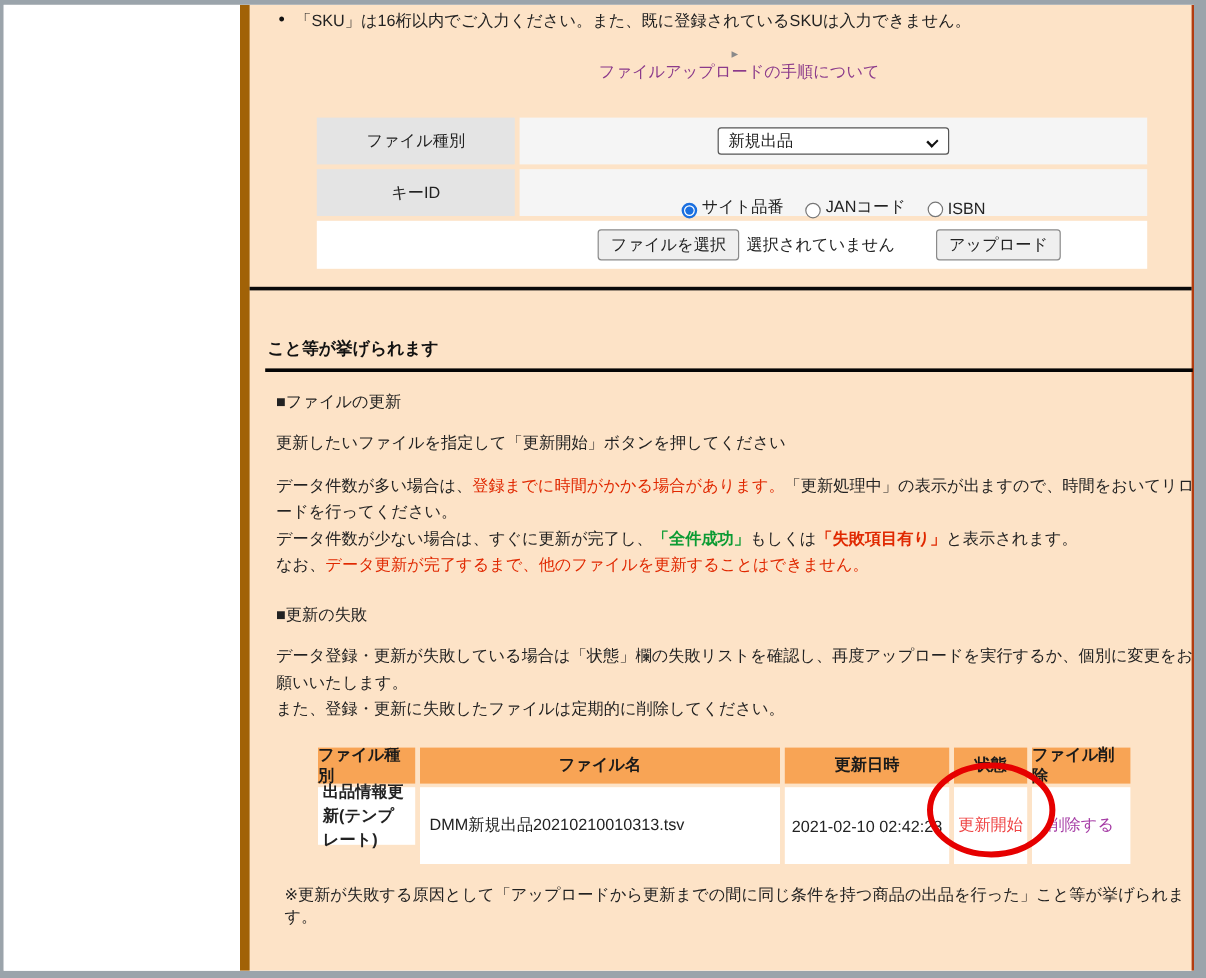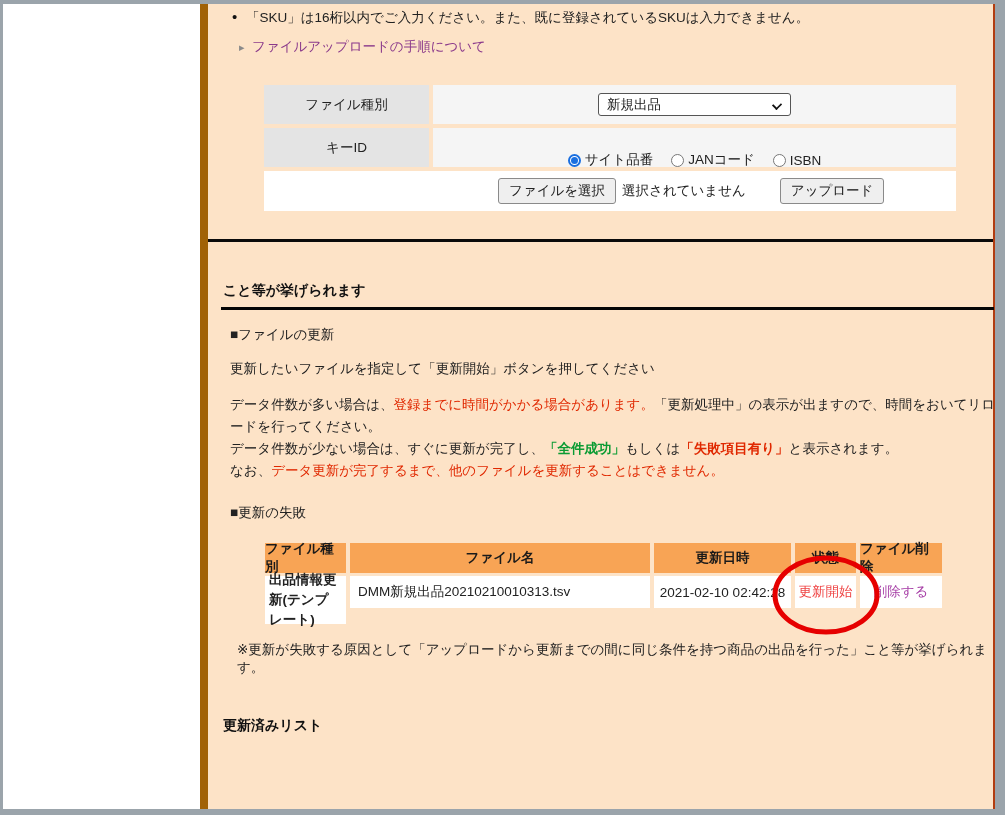--- a/index.html
+++ b/index.html
@@ -17,21 +17,21 @@
     border-left:8px solid #a16207;border-right:2px solid #b23c10;
   }
   .section-top{height:234px;border-bottom:3px solid #0a0a0a;box-sizing:border-box;}
   .section-bottom{position:relative;}
 
   .t{font-size:13.5px;line-height:20px;color:#222;}
   .bullet-line{margin:4px 0 0 24px;display:flex;align-items:flex-start;}
   .dot{width:14px;flex:0 0 14px;color:#111;}
   .dot::before{content:"•";font-size:15px;}
   .linkrow{display:flex;align-items:center;}
-  .linkrow.top{margin:10px 0 0 31px;}
+  .linkrow.top{margin:10px 0 0 31px;flex-direction:column;}
   .tri{width:13px;flex:0 0 13px;color:#8a8a8a;font-size:11px;}
   .tri::before{content:"▸";}
   .plink{color:#8b3a8b;cursor:pointer;font-size:13.5px;}
 
   
   .form-table{margin:29px 0 0 56px;width:692px;}
   .frow{display:flex;margin-bottom:4px;}
   .fcell-label{
     width:165px;flex:0 0 165px;height:39px;background:#e4e4e4;
     display:flex;align-items:center;justify-content:center;font-size:13.5px;color:#222;
@@ -47,21 +47,21 @@
   .select{
     width:193px;height:23px;background:#fff;border:1px solid #555;border-radius:3px;
     display:flex;align-items:center;box-sizing:border-box;padding:0 8px;font-size:13.5px;
     position:relative;cursor:default;
   }
   .chev{
     position:absolute;right:9px;top:7px;width:8px;height:8px;box-sizing:border-box;
     border-left:2px solid #111;border-bottom:2px solid #111;transform:rotate(-45deg) scale(1,.8);
   }
   .radios{display:flex;align-items:center;gap:18px;}
-  .radio-item{display:flex;align-items:center;gap:4px;cursor:pointer;margin-top:25px;}
+  .radio-item{display:flex;align-items:flex-end;gap:4px;cursor:pointer;margin-top:25px;}
   .rdot{width:13px;height:13px;border-radius:50%;box-sizing:border-box;background:#fff;border:1px solid #777;}
   .rdot.checked{border:2px solid #1a6fe0;position:relative;}
   .rdot.checked::after{
     content:"";position:absolute;left:1px;top:1px;width:7px;height:7px;border-radius:50%;background:#1a6fe0;
   }
   .btn{
     background:#efefef;border:1px solid #8a8a8a;border-radius:3px;height:26px;
     font-size:13.5px;color:#222;padding:0 10px;display:flex;align-items:center;cursor:pointer;
     font-family:inherit;
   }
@@ -80,21 +80,21 @@
   
   .ftable-wrap{position:relative;margin:21px 0 0 57px;width:677px;}
   .ftable{
     display:grid;grid-template-columns:81px 300px 137px 61px 82px;
     column-gap:4px;row-gap:3px;
   }
   .hcell{
     background:#f8a455;height:30px;display:flex;align-items:center;justify-content:center;
     font-size:13.5px;font-weight:bold;color:#1a1a1a;
   }
-  .bcell{background:#ffffff;height:32px;display:flex;align-items:center;font-size:13.5px;}
+  .bcell{background:#ffffff;height:64px;display:flex;align-items:center;font-size:13.5px;}
   .bcell.type{font-weight:bold;padding:2px 4px;line-height:20px;box-sizing:border-box;height:48px;}
   .bcell.fname{padding-left:8px;box-sizing:border-box;}
   .bcell.center{justify-content:center;}
   .ulink{color:#ef4444;cursor:pointer;}
   .dlink{color:#a53ca5;cursor:pointer;font-family:Liberation Serif, serif;}
   .circle-svg{position:absolute;left:505px;top:8px;pointer-events:none;}
 
   .note{margin:17px 0 0 29px;font-size:13.5px;color:#222;}
 </style>
 </head>
@@ -166,20 +166,24 @@
       <div class="para">更新したいファイルを指定して「更新開始」ボタンを押してください</div>
 
       <div class="para">
         <div><span>データ件数が多い場合は、</span><span class="red">登録までに時間がかかる場合があります。</span><span>「更新処理中」の表示が出ますので、時間をおいてリロードを行ってください。</span></div>
         <div><span>データ件数が少ない場合は、すぐに更新が完了し、</span><span class="green">「全件成功」</span><span>もしくは</span><span class="redb">「失敗項目有り」</span><span>と表示されます。</span></div>
         <div><span>なお、</span><span class="red">データ更新が完了するまで、他のファイルを更新することはできません。</span></div>
       </div>
 
       <div class="subhead" style="margin-top:22px;">■更新の失敗</div>
 
+      <div class="para">
+        <div>データ登録・更新が失敗している場合は「状態」欄の失敗リストを確認し、再度アップロードを実行するか、個別に変更をお願いいたします。</div>
+        <div>また、登録・更新に失敗したファイルは定期的に削除してください。</div>
+      </div>
 
       <div class="ftable-wrap">
         <div class="ftable">
           <div class="hcell">ファイル種別</div>
           <div class="hcell">ファイル名</div>
           <div class="hcell">更新日時</div>
           <div class="hcell">状態</div>
           <div class="hcell">ファイル削除</div>
 
           <div class="bcell type">出品情報更新(テンプレート)</div>

